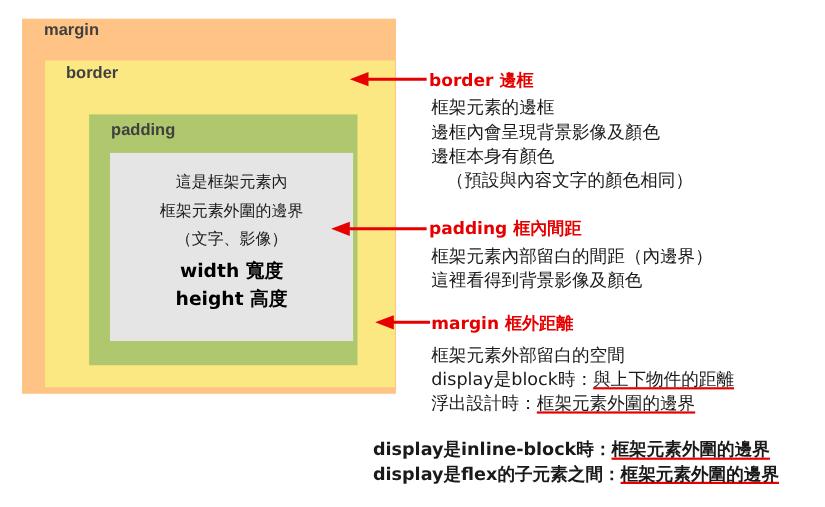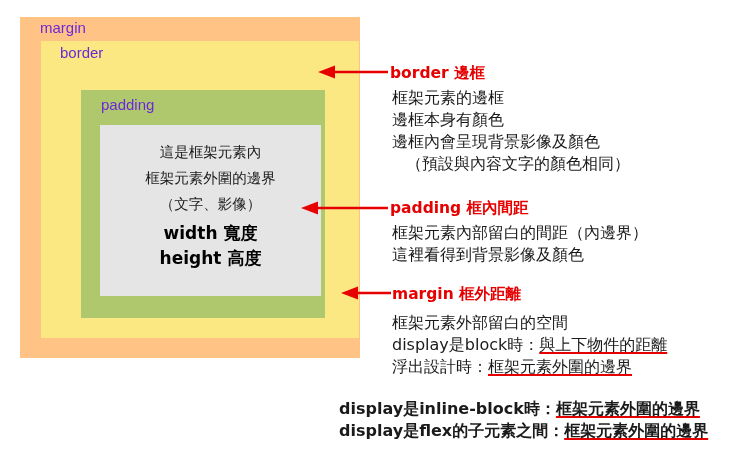--- a/index.html
+++ b/index.html
@@ -14,42 +14,42 @@
 
   
   .margin-box {
     position: absolute;
     left: 20px; top: 17px;
     width: 340px; height: 341px;
     background: #ffc485;
   }
   .border-box {
     position: absolute;
-    left: 21px; top: 24px;
+    left: 21px; top: 38px;
     width: 318px; height: 297px;
     background: #fce883;
   }
   .padding-box {
     position: absolute;
     left: 40px; top: 49px;
     width: 244px; height: 228px;
     background: #afc86e;
   }
   .content-box {
     position: absolute;
     left: 19px; top: 35px;
     width: 221px; height: 171px;
     background: #e5e5e5;
   }
 
   .box-label {
     position: absolute;
-    font-weight: normal;
+    font-weight: bold;
     font-size: 15px;
-    color: #6d28d9;
+    color: #404040;
     letter-spacing: 0px;
     white-space: nowrap;
   }
   .label-margin  { left: 20px; top: 2px; }
   .label-border  { left: 19px; top: 3px; }
   .label-padding { left: 20px; top: 6px; }
 
   .content-text {
     position: absolute;
     left: 0; top: 14px;
@@ -149,22 +149,22 @@
   <div class="arrow" style="left:341px; top:286px; width:50px;">
     <svg width="50" height="14" viewBox="0 0 50 14">
       <line x1="16" y1="7" x2="50" y2="7" stroke="#e60000" stroke-width="2.6"></line>
       <polygon points="0,7 17,0.5 17,13.5" fill="#e60000"></polygon>
     </svg>
   </div>
 
   <div class="anno-title" style="left:390px; top:63px;">border 邊框</div>
   <div class="anno-body" style="left:392px; top:87px;">
     <div>框架元素的邊框</div>
+    <div>邊框內會呈現背景影像及顏色</div>
     <div>邊框本身有顏色</div>
-    <div>邊框內會呈現背景影像及顏色</div>
     <div class="indent">（預設與內容文字的顏色相同）</div>
   </div>
 
   <div class="anno-title" style="left:390px; top:198px;">padding 框內間距</div>
   <div class="anno-body" style="left:392px; top:222px;">
     <div>框架元素內部留白的間距（內邊界）</div>
     <div>這裡看得到背景影像及顏色</div>
   </div>
 
   <div class="anno-title" style="left:392px; top:284px;">margin 框外距離</div>

